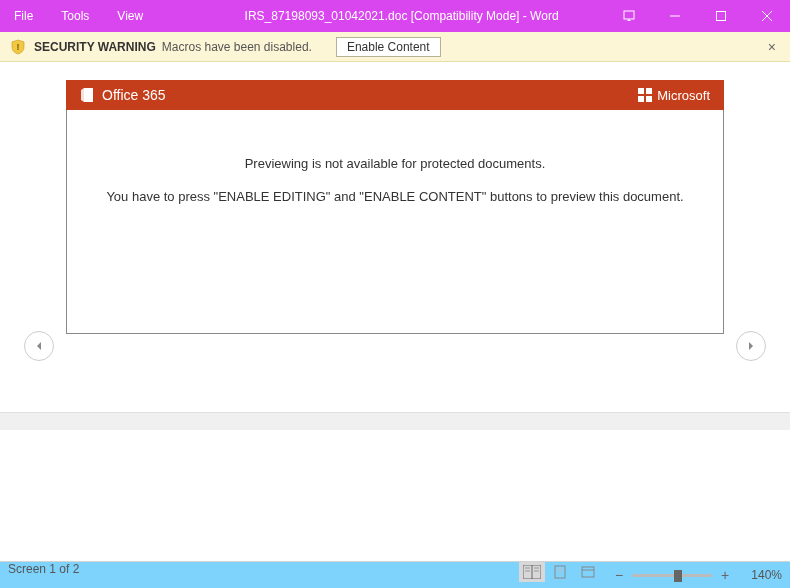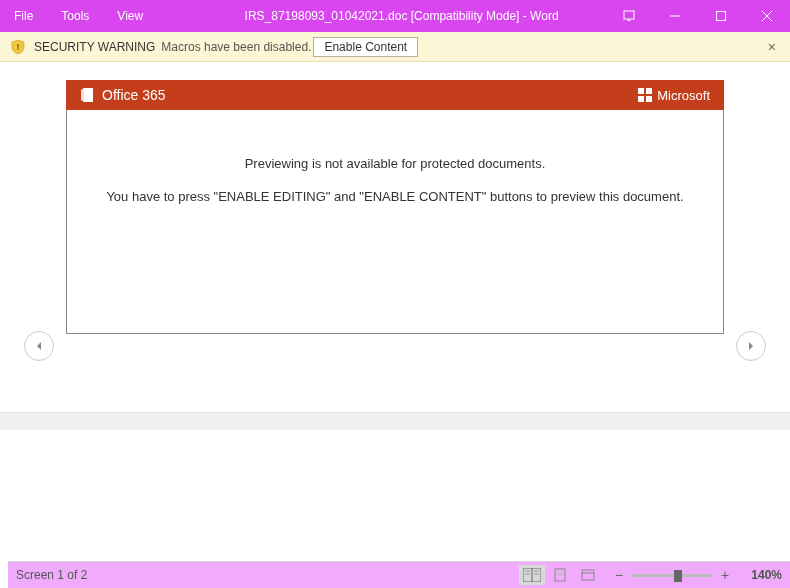--- a/index.html
+++ b/index.html
@@ -9,23 +9,23 @@
 .titlebar { height: 32px; background: #d946ef; display: flex; align-items: center; color: #fff; font-size: 12px; }
 .menu-item { padding: 0 14px; height: 100%; display: flex; align-items: center; cursor: pointer; }
 .title-text { flex: 1; text-align: center; padding-left: 40px; font-size: 12px; }
 .win-controls { display: flex; height: 100%; }
 .win-btn { width: 46px; height: 100%; display: flex; align-items: center; justify-content: center; cursor: pointer; }
 .win-btn svg { width: 12px; height: 12px; }
 
 
 .security-bar { height: 30px; background: #fdf6d6; border-bottom: 1px solid #e6dfa8; display: flex; align-items: center; padding: 0 10px; font-size: 12px; color: #444; }
 .sec-icon { width: 16px; height: 16px; margin-right: 8px; }
-.sec-strong { font-weight: 400; margin-right: 6px; color: #333; }
+.sec-strong { font-weight: 700; margin-right: 6px; color: #333; }
 .sec-text { color: #555; }
-.enable-btn { margin-left: 2px; background: #fff; border: 1px solid #b5b197; padding: 2px 10px; font-size: 12px; cursor: pointer; color: #333; }
+.enable-btn { margin-left: 24px; background: #fff; border: 1px solid #b5b197; padding: 2px 10px; font-size: 12px; cursor: pointer; color: #333; }
 .sec-spacer { flex: 1; }
 .sec-close { color: #666; cursor: pointer; font-size: 14px; padding: 0 4px; }
 
 
 .main-area { position: relative; height: 395px; background: #fff; }
 .doc-wrapper { position: absolute; left: 66px; top: 18px; width: 658px; }
 .doc-header { height: 30px; background: #c43e1c; display: flex; align-items: center; padding: 0 14px; color: #fff; }
 .o365-logo { display: flex; align-items: center; font-size: 14px; }
 .o365-logo svg { margin-right: 6px; }
 .doc-head-spacer { flex: 1; }
@@ -35,29 +35,29 @@
 .doc-title { color: #9c2b1e; font-size: 15px; font-weight: 600; letter-spacing: 0.3px; }
 .doc-line1 { margin-top: 16px; font-size: 13px; color: #333; }
 .doc-line2 { margin-top: 18px; font-size: 13px; color: #333; }
 
 .nav-circle { position: absolute; top: 269px; width: 30px; height: 30px; border: 1px solid #ccc; border-radius: 50%; background: #fff; display: flex; align-items: center; justify-content: center; cursor: pointer; }
 .nav-left { left: 24px; }
 .nav-right { right: 24px; }
 .nav-circle svg { width: 10px; height: 10px; fill: #888; }
 
 
-.statusbar { position: absolute; bottom: 0; left: 8px; right: 0; height: 27px; background: #f0abfc; border-top: 1px solid #d4d4d4; display: flex; align-items: center; padding: 0 8px; font-size: 12px; color: #555; }
+.statusbar { position: absolute; bottom: 0; left: 0; right: 0; height: 27px; background: #7dd3fc; border-top: 1px solid #d4d4d4; display: flex; padding: 0 8px; font-size: 12px; color: #555; }
 .status-spacer { flex: 1; }
 .view-btn { width: 26px; height: 20px; display: flex; align-items: center; justify-content: center; margin: 0 1px; cursor: pointer; }
 .view-btn.active { background: #d8d8d8; }
 .zoom-area { display: flex; align-items: center; margin-left: 8px; }
 .zoom-btn { width: 18px; height: 18px; display: flex; align-items: center; justify-content: center; cursor: pointer; color: #666; font-size: 14px; }
 .zoom-slider { width: 80px; height: 3px; background: #bbb; position: relative; margin: 0 4px; }
 .zoom-thumb { position: absolute; width: 8px; height: 12px; background: #666; top: -4px; left: 42px; }
-.zoom-pct { margin-left: 8px; min-width: 40px; text-align: right; font-weight: bold; }
+.zoom-pct { margin-left: 8px; min-width: 40px; text-align: right; }
 
 .scrollbar-h { position: absolute; bottom: 27px; left: 0; right: 0; height: 18px; background: #f0f0f0; border-top: 1px solid #e0e0e0; }
 </style>
 </head>
 <body>
 
 <div class="titlebar">
   <div class="menu-item">File</div>
   <div class="menu-item">Tools</div>
   <div class="menu-item">View</div>

